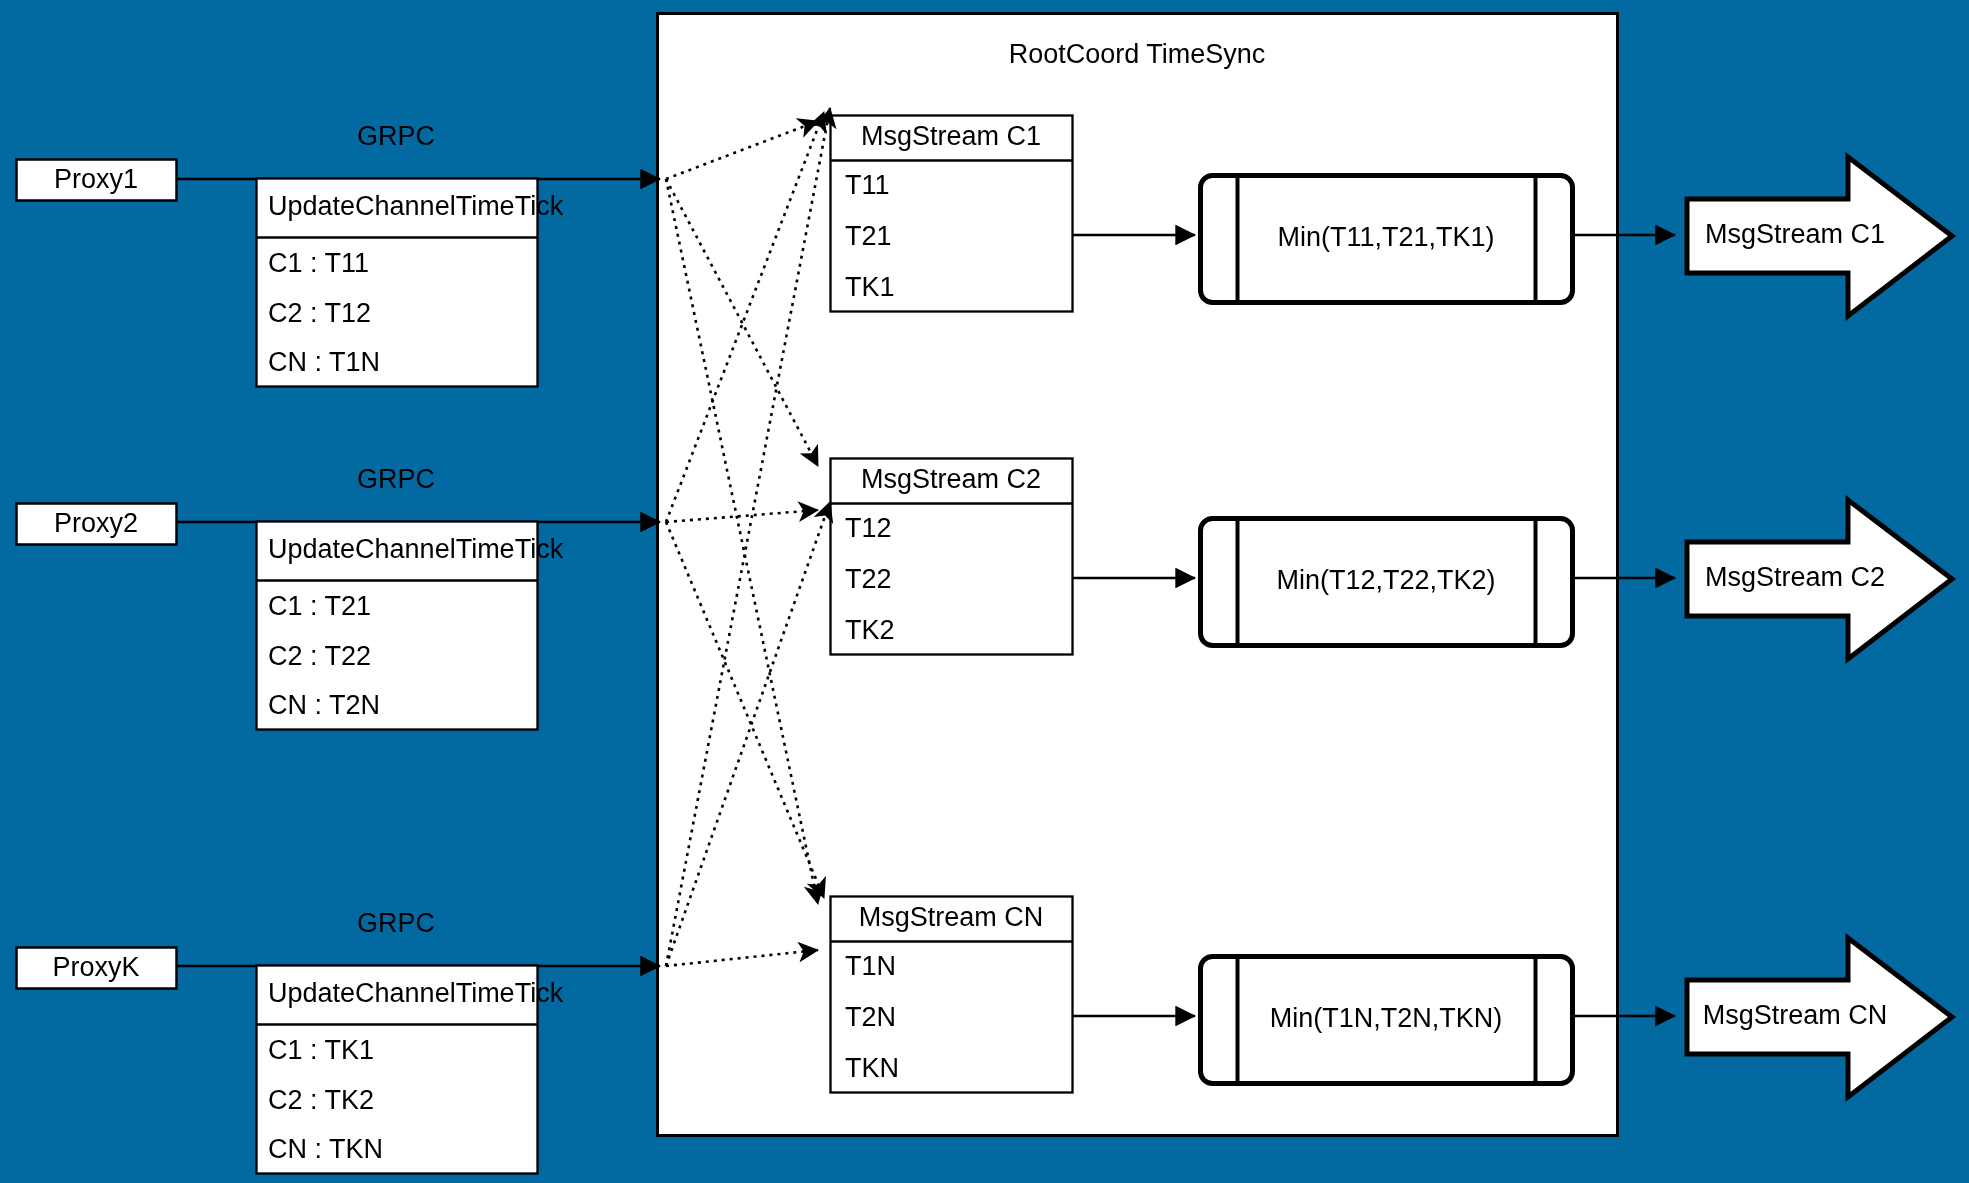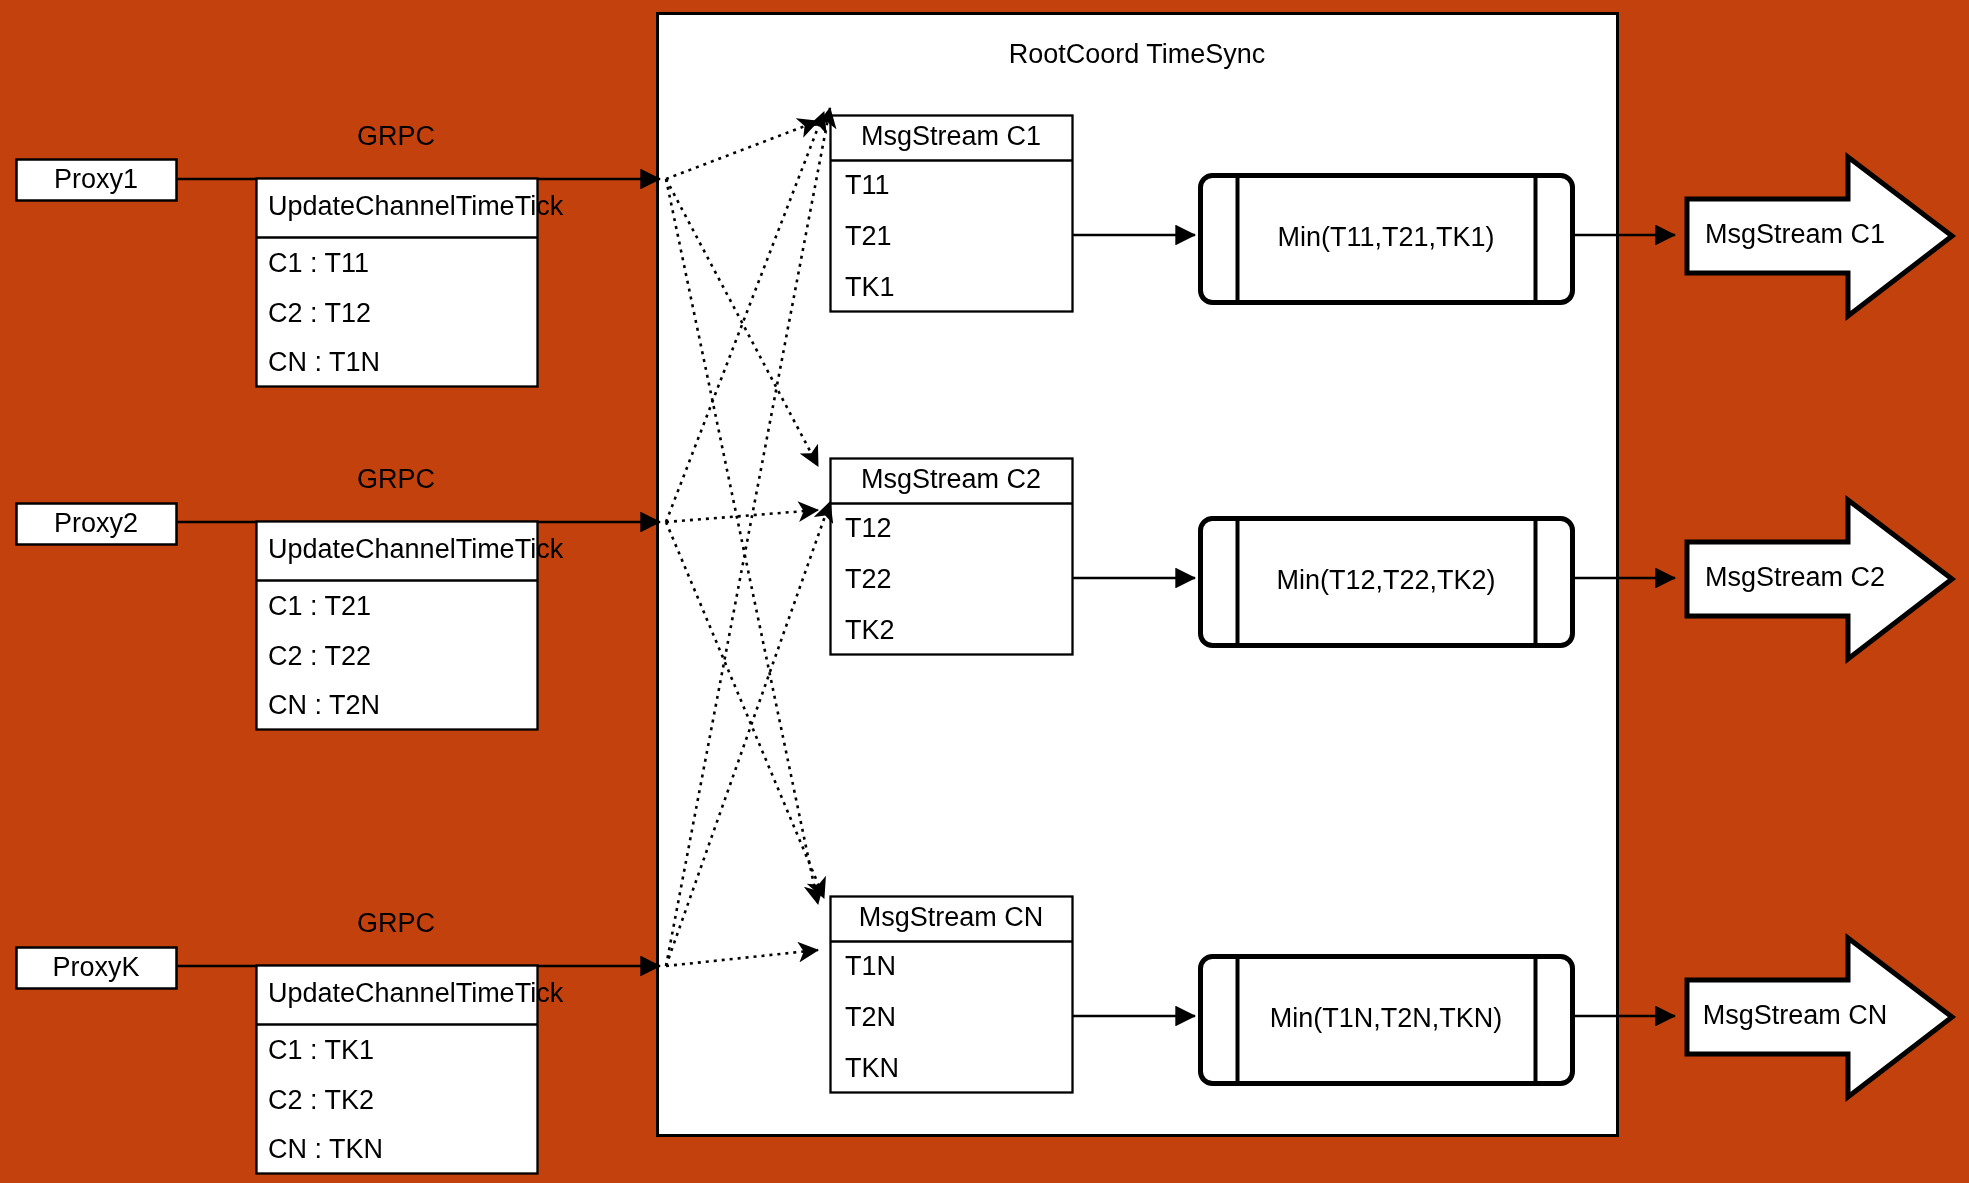--- a/index.html
+++ b/index.html
@@ -9,21 +9,21 @@
     background: #ffffff;
   }
   body {
     font-family: "Liberation Sans", sans-serif;
     color: #000000;
   }
   #canvas {
     position: relative;
     width: 1969px;
     height: 1183px;
-    background: #c2410c;
+    background: #0369a1;
     overflow: hidden;
   }
   svg.layer {
     position: absolute;
     left: 0;
     top: 0;
     width: 1969px;
     height: 1183px;
   }
   .stroke {

